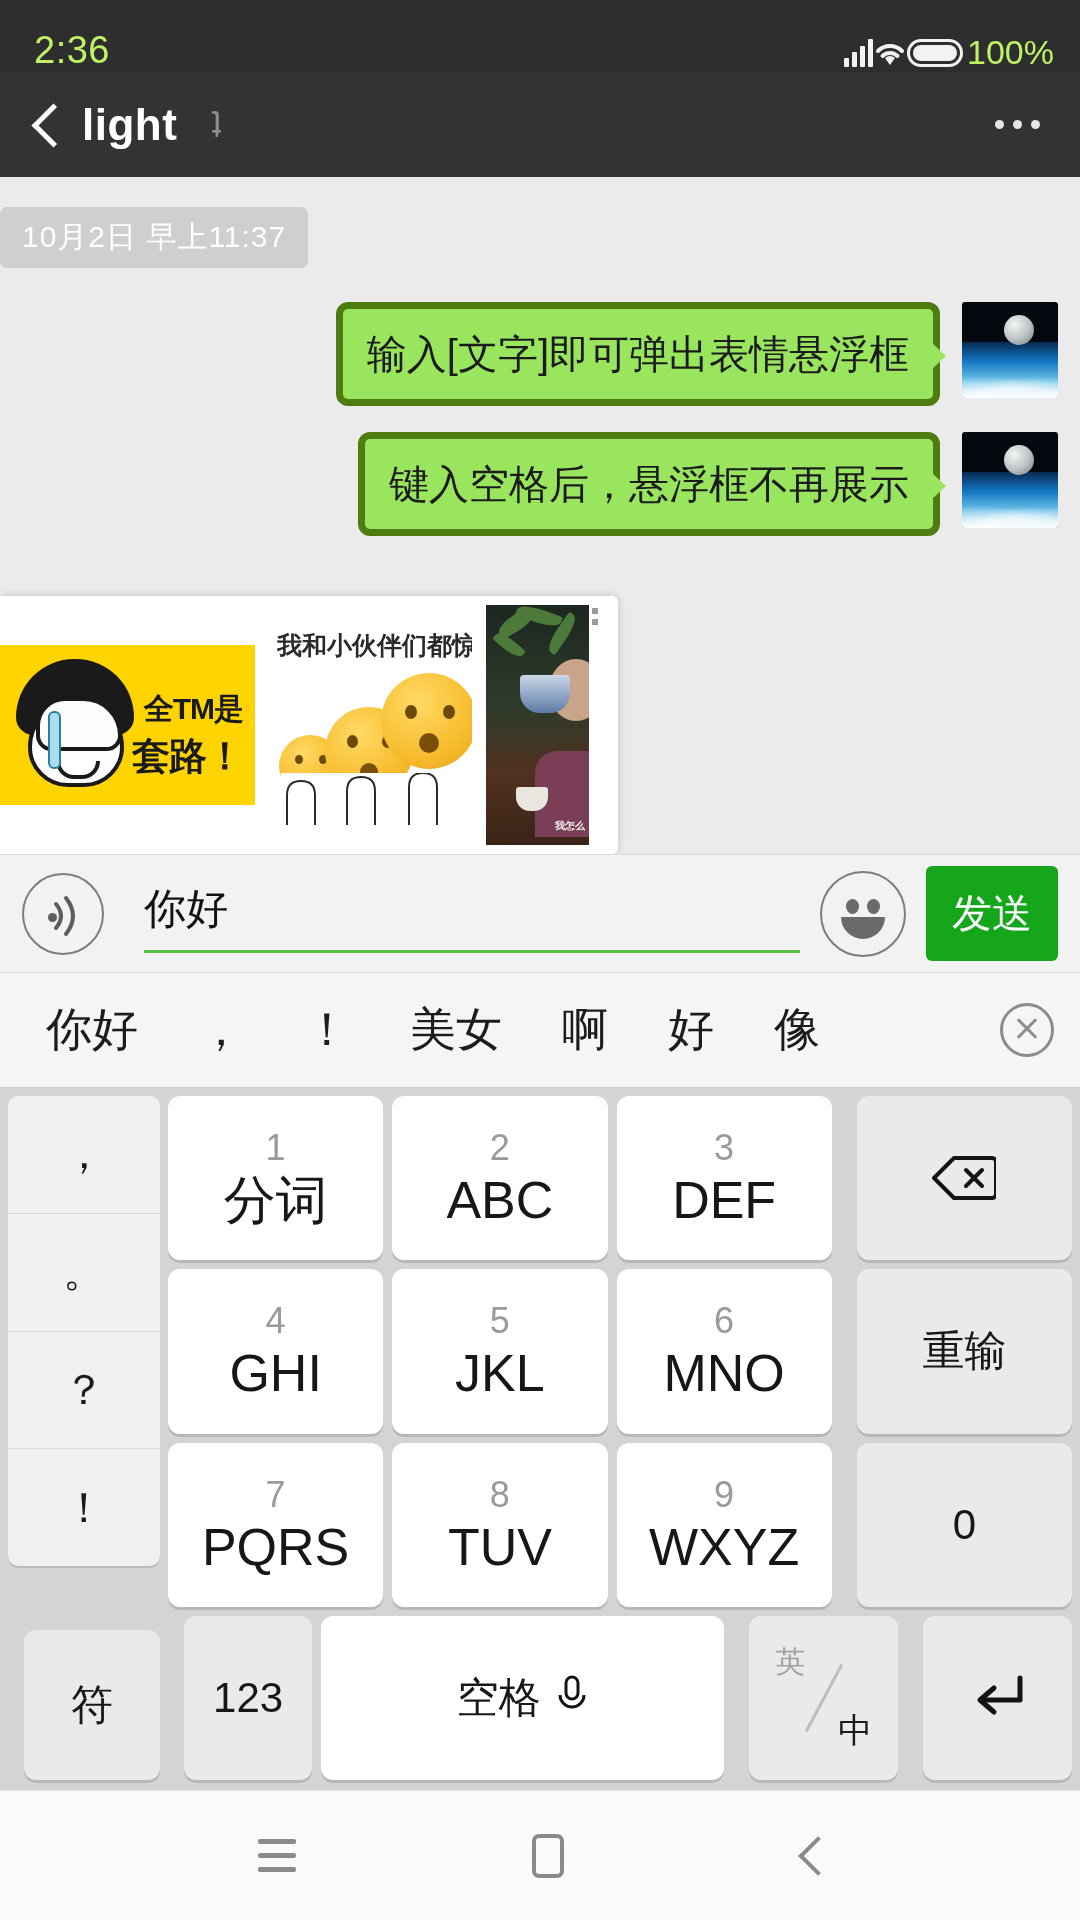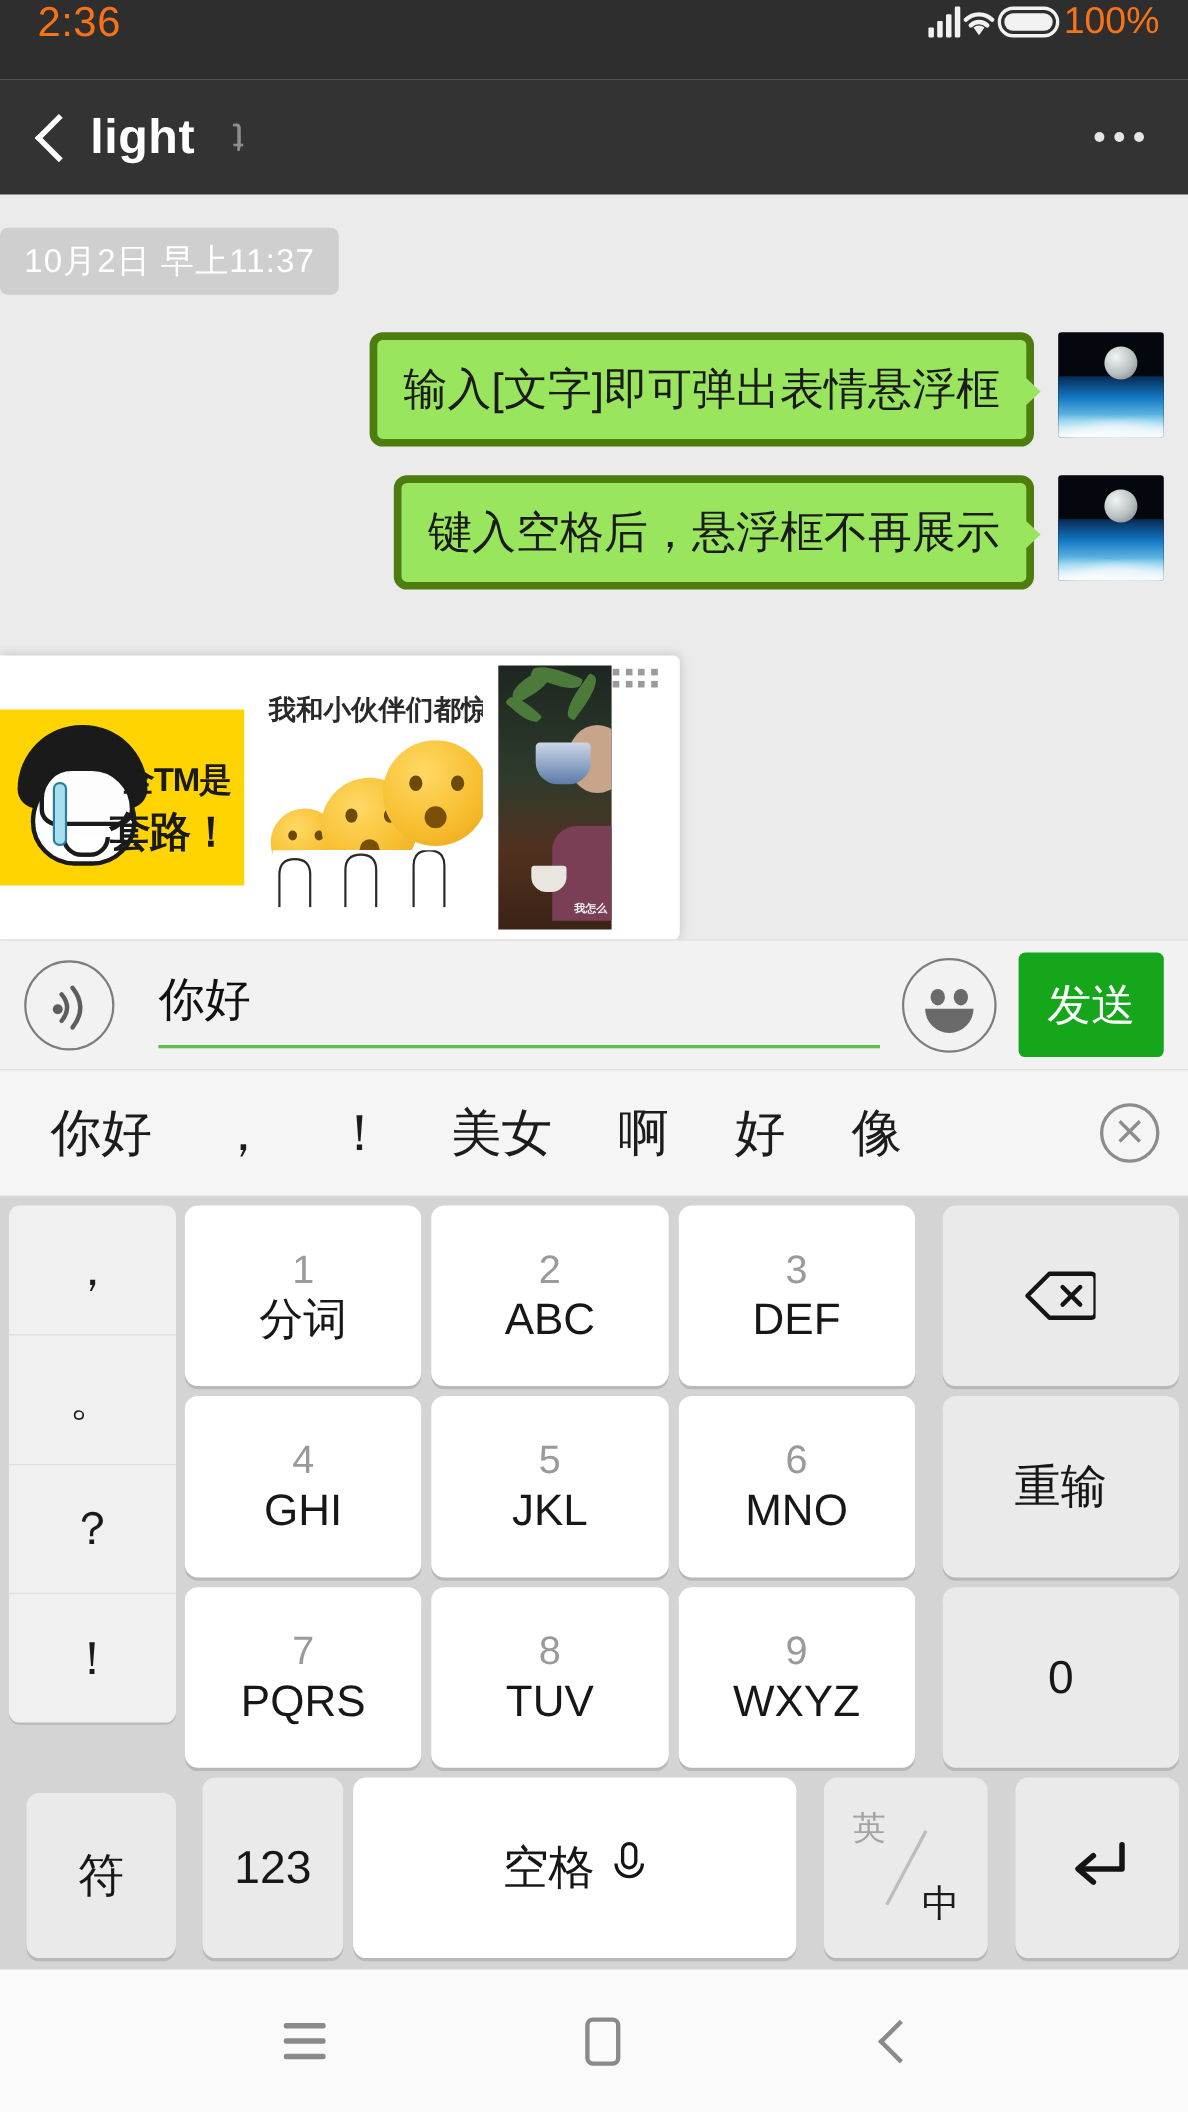--- a/index.html
+++ b/index.html
@@ -5,22 +5,22 @@
   * { margin:0; padding:0; box-sizing:border-box; }
   html,body{
     width:1080px; height:1920px; overflow:hidden;
     font-family:"Liberation Sans","DejaVu Sans",sans-serif;
     background:#eaeaea;
   }
   #app{ position:relative; width:1080px; height:1920px; display:flex; flex-direction:column; }
 
   
   .statusbar{
-    height:72px; background:#2e2e2e; color:#f97316;
-    display:flex; align-items:flex-start; justify-content:space-between;
+    height:72px; background:#2e2e2e; color:#bef264;
+    display:flex; align-items:flex-end; justify-content:space-between;
     padding:0 26px 0 34px; flex:0 0 72px;
   }
   .status-time{ font-size:38px; letter-spacing:.5px; }
   .status-right{ display:flex; align-items:center; }
   .icon-signal{ display:flex; align-items:flex-end; gap:3px; height:28px; }
   .icon-signal i{ width:5px; background:#f2f2f2; display:block; border-radius:1px; }
   .icon-signal i:nth-child(1){ height:9px; }
   .icon-signal i:nth-child(2){ height:15px; }
   .icon-signal i:nth-child(3){ height:21px; }
   .icon-signal i:nth-child(4){ height:28px; }
@@ -97,21 +97,21 @@
     padding:18px 0 18px 0; overflow:hidden;
   }
   .grid-handle{
     position:absolute; right:20px; top:12px; width:52px;
     display:grid; grid-template-columns:repeat(5,1fr); gap:5px;
   }
   .grid-handle i{ width:6px; height:6px; background:#9b9b9b; display:block; }
   .sticker{ flex:0 0 auto; position:relative; overflow:hidden; }
 
   
-  .st1{ width:222px; height:160px; background:#ffd400; margin-left:0; position:relative; }
+  .st1{ width:255px; height:160px; background:#ffd400; margin-left:0; position:relative; }
   .st1 .hair{
     position:absolute; left:16px; top:14px; width:118px; height:76px;
     background:#1a1a1a; border-radius:60px 60px 18px 18px;
   }
   .st1 .face{
     position:absolute; left:28px; top:56px; width:96px; height:86px;
     background:#fdfdfd; border:4px solid #1a1a1a; border-radius:46px 46px 40px 40px;
   }
   .st1 .hand{
     position:absolute; left:36px; top:52px; width:86px; height:54px;
@@ -256,21 +256,21 @@
   }
   .punct:last-child{ border-bottom:none; }
   .kb-main{ flex:1 1 auto; display:flex; flex-direction:column; gap:9px; }
   .kb-row{ flex:1 1 0; display:flex; gap:9px; }
   .key{
     flex:1 1 0; background:#ffffff; border-radius:12px; box-shadow:0 3px 0 rgba(0,0,0,.13);
     display:flex; flex-direction:column; align-items:center; justify-content:center;
   }
   .key.gray{ background:#eaeaea;margin-left:16px; }
   .key-num{ font-size:36px; color:#9a9a9a; line-height:1; margin-bottom:8px; }
-  .key-sub{ font-size:40px; color:#171717; line-height:1; }
+  .key-sub{ font-size:52px; color:#171717; line-height:1; }
   .key-main-only{ font-size:42px; color:#171717; }
   .bs-icon{ width:64px; height:46px; position:relative; }
   .bs-icon svg{ width:64px; height:46px; }
   .ret-icon svg{ width:56px; height:48px; }
   .mic-icon svg{ width:34px; height:42px; margin-left:14px; }
   .space-key{ display:flex; flex-direction:row; align-items:center; }
   .lang-key{ position:relative; }
   .lang-key .en{ position:absolute; left:26px; top:26px; font-size:30px; color:#a3a3a3; }
   .lang-key .slash{
     position:absolute; left:50%; top:50%; width:3px; height:76px; background:#bdbdbd;

